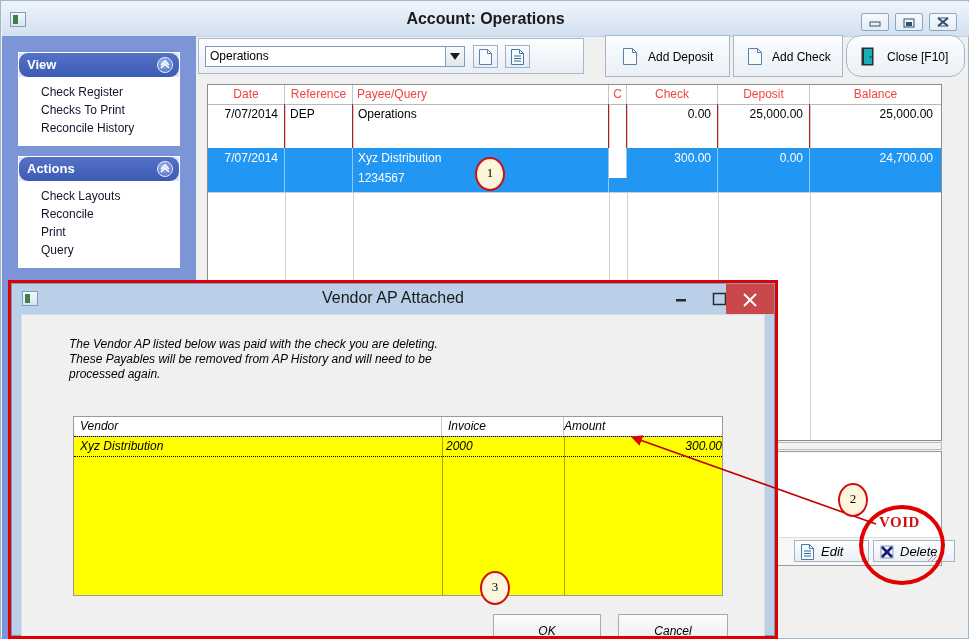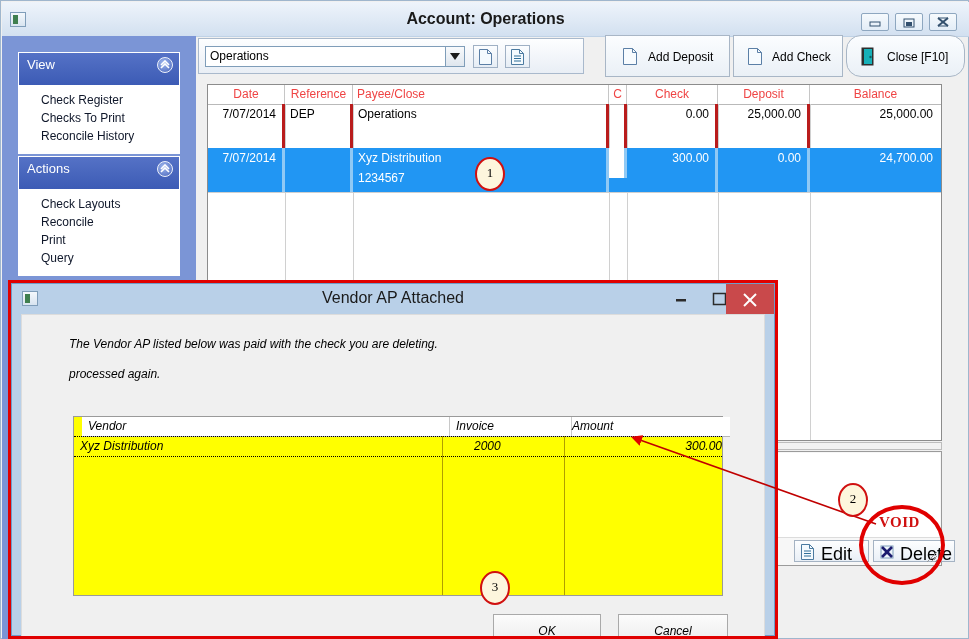--- a/index.html
+++ b/index.html
@@ -45,23 +45,23 @@
   #btn-close{left:927px;}
 
   
   #sidebar{
     position:absolute;left:1px;top:35px;width:194px;height:603px;
     background:#7b95d6;
   }
   .panel{ position:absolute; left:16px; width:162px;
           border:1px solid #ffffff; box-sizing:border-box; background:#dfe6f7;}
   .panel-head{
-    height:32px;background:linear-gradient(#5572c6,#3c5bb5);
-    color:#ffffff;font-weight:normal;font-size:13px;
-    line-height:24px;padding-left:8px;position:relative;
+    height:24px;background:linear-gradient(#5572c6,#3c5bb5);
+    color:#ffffff;font-weight:bold;font-size:13px;
+    line-height:24px;padding-left:8px;position:relative;border-radius:9px;
   }
   .panel-chev{
     position:absolute;right:6px;top:4px;width:16px;height:16px;border-radius:50%;
     background:radial-gradient(circle at 40% 35%,#9fb8ee,#4864bb);
     border:1px solid #eef2fb;box-sizing:border-box;
   }
   .panel-chev svg{position:absolute;left:2px;top:2px;}
   .panel-body{background:#ffffff;padding:6px 0 8px 0;}
   .panel-link{
     display:block;color:#0f172a;font-size:12px;
@@ -119,21 +119,21 @@
     position:absolute;left:0;top:0;width:733px;height:19px;
     background:#ffffff;border-bottom:1px solid #b9b9b9;
   }
   .hcell{
     position:absolute;top:0;height:19px;line-height:19px;
     font-size:12px;color:#ef4444;border-right:1px solid #c6c6c6;
     box-sizing:border-box;
   }
   .rowcell{
     position:absolute;height:100%;line-height:20px;font-size:12px;
-    box-sizing:border-box;border-right:3px solid #b91c1c;
+    box-sizing:border-box;border-right:1px solid #b91c1c;
   }
   .grid-row{position:absolute;left:0;width:733px;}
   #row-1{top:19px;height:44px;color:#000;}
   #row-2{top:63px;height:44px;background:#2196f3;color:#ffffff;
          border-bottom:1px solid #cfcfcf;}
   #row-2 .rowcell{border-right-color:#8fc9f5;}
   #row-2 .ccol{background:#ffffff;}
   .grid-vline{position:absolute;top:19px;bottom:0;width:1px;background:#d0d0d0;}
 
   
@@ -141,21 +141,21 @@
     position:absolute;left:206px;top:450px;width:735px;height:115px;
     background:#f7f7f7;border:1px solid #9b9b9b;box-sizing:border-box;
   }
   #btm-inner{
     position:absolute;left:1px;top:1px;width:731px;height:84px;background:#ffffff;
     border-bottom:1px solid #dcdcdc;
   }
   .sbtn{
     position:absolute;top:88px;height:22px;
     background:linear-gradient(#fdfeff,#e9eff6);
-    border:1px solid #a5b3c3;box-sizing:border-box;font-size:18px;
+    border:1px solid #a5b3c3;box-sizing:border-box;font-size:13px;font-style:italic;
   }
   #btn-edit{left:586px;width:75px;}
   #btn-delete{left:665px;width:82px;}
   .sbtn .lbl{position:absolute;left:26px;top:3px;}
   #resize-grip{position:absolute;right:3px;bottom:2px;width:14px;height:14px;}
   #grid-hscroll{
     position:absolute;left:206px;top:441px;width:735px;height:8px;
     background:#f2f2f2;border:1px solid #bdbdbd;box-sizing:border-box;
   }
 
@@ -195,21 +195,21 @@
   .dlg-text{position:absolute;left:47px;font-size:12px;color:#000;}
   #dlg-l1{top:22px;}
   #dlg-l2{top:37px;}
   #dlg-l3{top:52px;}
 
   #dlg-grid{
     position:absolute;left:51px;top:101px;width:650px;height:180px;
     background:#ffff00;border:1px solid #9a9a9a;box-sizing:border-box;
   }
   #dlg-grid-head{
-    position:absolute;left:8px;top:0;width:648px;height:19px;background:#ffffff;
+    position:absolute;left:0;top:0;width:648px;height:19px;background:#ffffff;
     border-bottom:1px solid #b5b5b5;
   }
   .dhcell{
     position:absolute;top:0;height:19px;line-height:19px;font-size:12px;color:#000;
     border-right:1px solid #c8c8c8;box-sizing:border-box;
   }
   #dlg-grid-row{
     position:absolute;left:0;top:19px;width:648px;height:19px;
     border-top:1px dotted #000;border-bottom:1px dotted #000;
   }
@@ -371,21 +371,21 @@
           </svg>
       </span>
       <span class="lbl" style="left:40px;">Close [F10]</span>
     </div>
   </div>
 
   <div id="grid">
     <div id="grid-head">
       <div class="hcell" style="left:0;width:77px;text-align:center;">Date</div>
       <div class="hcell" style="left:77px;width:68px;text-align:center;">Reference</div>
-      <div class="hcell" style="left:145px;width:256px;padding-left:4px;">Payee/Close</div>
+      <div class="hcell" style="left:145px;width:256px;padding-left:4px;">Payee/Query</div>
       <div class="hcell" style="left:401px;width:18px;text-align:center;">C</div>
       <div class="hcell" style="left:419px;width:91px;text-align:center;">Check</div>
       <div class="hcell" style="left:510px;width:92px;text-align:center;">Deposit</div>
       <div class="hcell" style="left:602px;width:131px;text-align:center;border-right:none;">Balance</div>
     </div>
 
     <div class="grid-vline" style="left:77px;"></div>
     <div class="grid-vline" style="left:145px;"></div>
     <div class="grid-vline" style="left:401px;"></div>
     <div class="grid-vline" style="left:419px;"></div>
@@ -477,33 +477,34 @@
           <g stroke="#ffffff" stroke-width="2">
             <line x1="2" y1="2" x2="14" y2="14"></line>
             <line x1="14" y1="2" x2="2" y2="14"></line>
           </g>
         </svg>
     </div>
   </div>
 
   <div id="dlg-body">
     <div class="dlg-text" id="dlg-l1">The Vendor AP listed below was paid with the check you are deleting.</div>
+    <div class="dlg-text" id="dlg-l2">These Payables will be removed from AP History and will need to be</div>
     <div class="dlg-text" id="dlg-l3">processed again.</div>
 
     <div id="dlg-grid">
       <div id="dlg-grid-head">
         <div class="dhcell" style="left:0;width:368px;padding-left:6px;">Vendor</div>
         <div class="dhcell" style="left:368px;width:122px;padding-left:6px;">Invoice</div>
         <div class="dhcell" style="left:490px;width:158px;text-align:left;border-right:none;">Amount</div>
       </div>
       <div class="dlg-vline" style="left:368px;"></div>
       <div class="dlg-vline" style="left:490px;"></div>
       <div id="dlg-grid-row">
         <div class="drcell" style="left:0;width:368px;padding-left:6px;">Xyz Distribution</div>
-        <div class="drcell" style="left:384px;width:122px;padding-left:16px;">2000</div>
+        <div class="drcell" style="left:368px;width:122px;padding-left:4px;">2000</div>
         <div class="drcell" style="left:490px;width:158px;text-align:right;padding-right:6px;">300.00</div>
       </div>
     </div>
 
     <div class="dlgbtn" id="btn-ok">OK</div>
     <div class="dlgbtn" id="btn-cancel">Cancel</div>
   </div>
 </div>
 
 <div id="anno-rect"></div>

